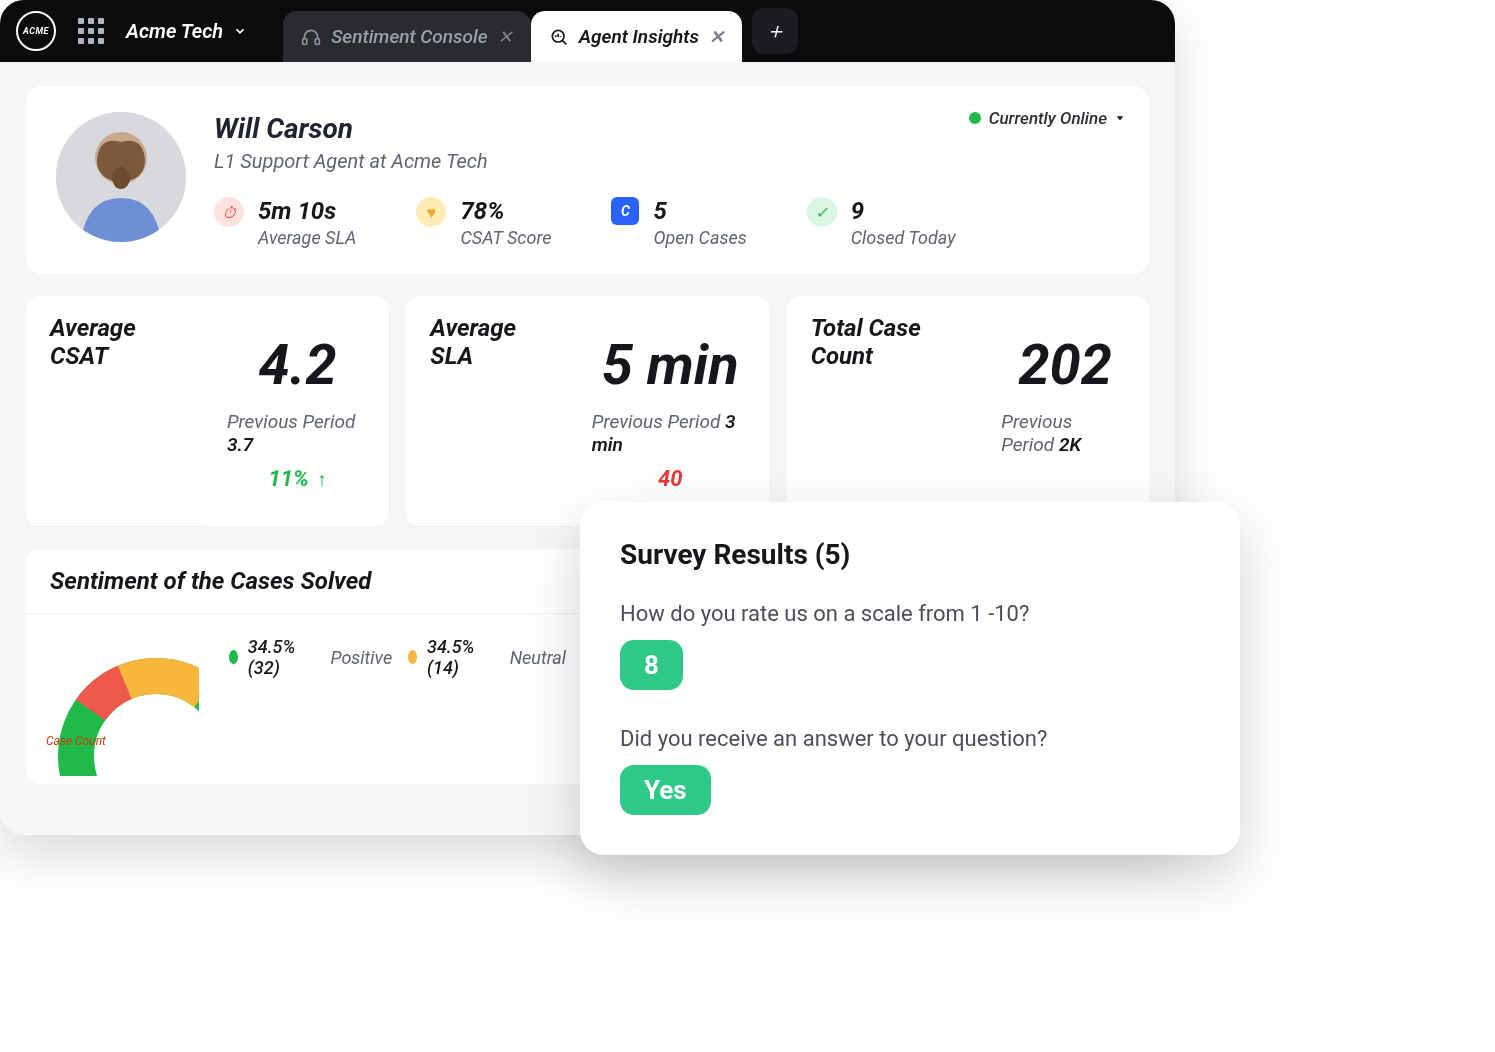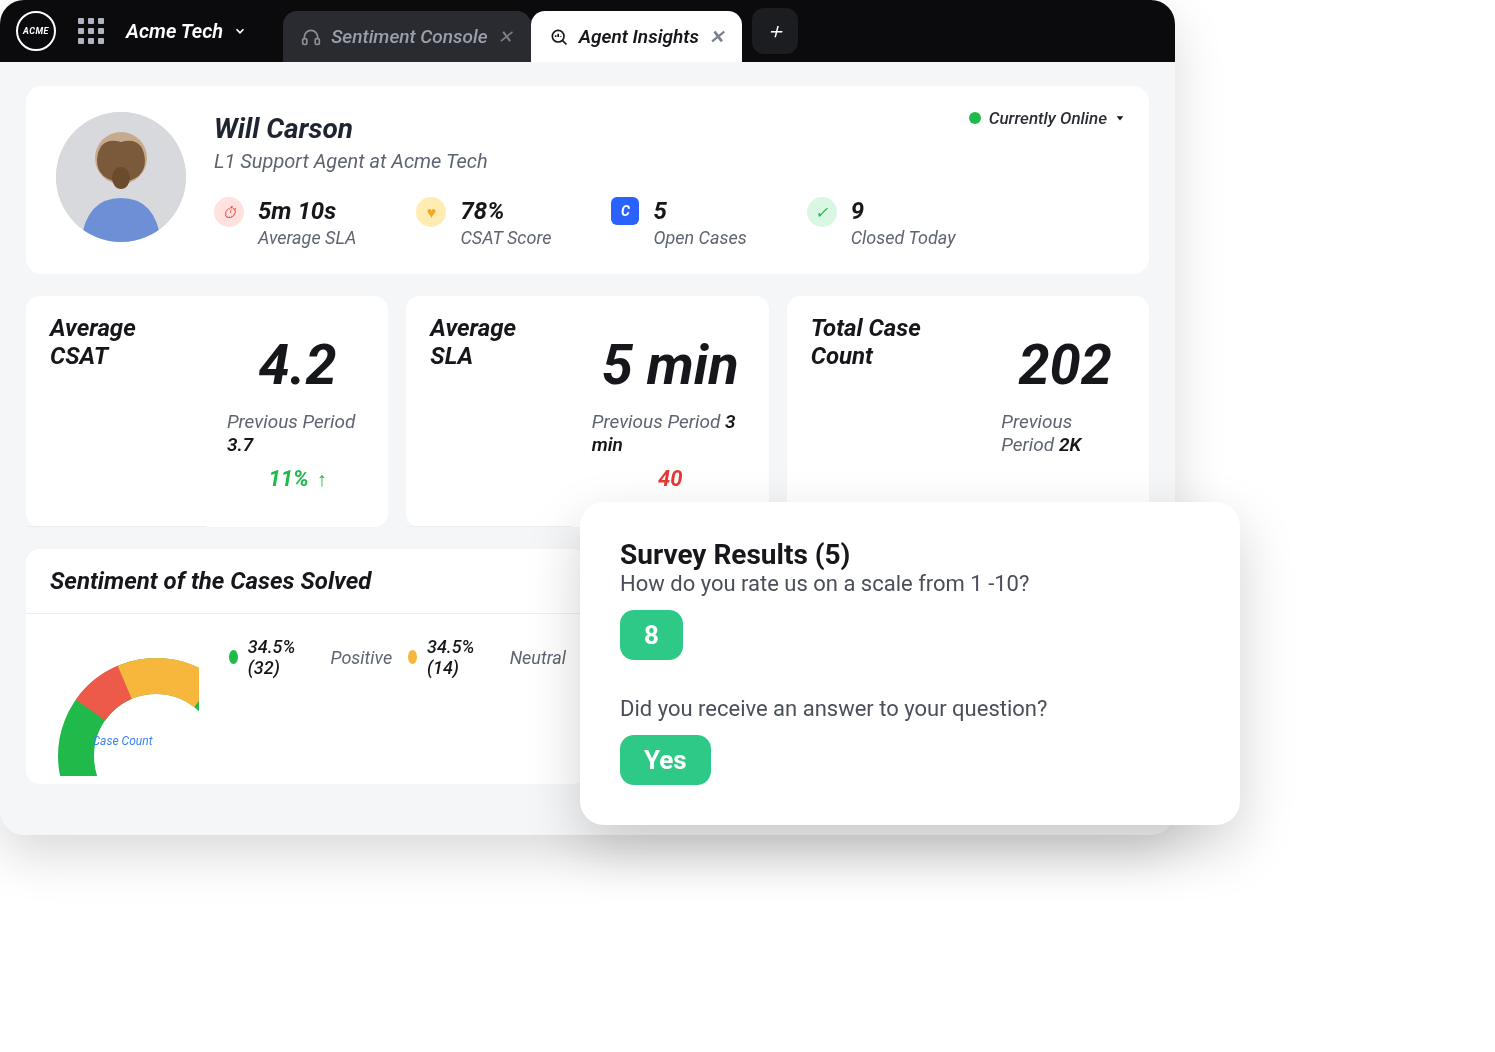--- a/index.html
+++ b/index.html
@@ -48,29 +48,29 @@
   .kpi-delta { font-size:22px; font-weight:700; margin-top:10px; display:flex; align-items:center; gap:8px; }
   .delta-up { color:#1fba4a; }
   .delta-down { color:#e53935; }
   .arrow { font-size:20px; }
 
   .sentiment-card { background:#fff; border-radius:14px; margin-top:22px; width:560px; }
   .sentiment-header { padding:18px 24px; border-bottom:1px solid #edeef1; font-size:24px; font-weight:700; color:#16171a; }
   .sentiment-body { padding:22px 20px 8px; display:flex; gap:30px; align-items:flex-start; }
   .donut-wrap { width:220px; height:140px; position:relative; overflow:hidden; }
   .donut-wrap svg { width:220px; height:220px; position:absolute; top:0; left:0; }
-  .donut-label { position:absolute; left:0; right:0; top:98px; text-align:center; font-size:12px; color:#3b82f6; }
+  .donut-label { position:absolute; left:0; right:0; top:98px; text-align:left; font-size:12px; color:#c2410c; }
   .legend { display:flex; flex-direction:row; gap:16px; }
   .legend-row { display:flex; align-items:center; gap:10px; font-size:18px; }
   .legend-dot { width:14px; height:14px; border-radius:50%; }
   .legend-val { color:#16171a; font-weight:500; }
   .legend-cat { color:#5e6470; margin-left:20px; }
 
   .survey-card { position:absolute; top:502px; left:580px; width:660px; background:#fff; border-radius:24px; box-shadow:0 22px 55px rgba(0,0,0,0.18); padding:36px 40px 40px; }
-  .survey-title { font-size:28px; font-weight:700; color:#16171a; }
+  .survey-title { font-size:28px; font-weight:700; color:#16171a; margin-bottom:30px; }
   .survey-q { font-size:22px; color:#4a4f5a; margin-bottom:14px; }
   .survey-a { display:inline-block; background:#2ec987; color:#fff; font-size:26px; font-weight:700; border-radius:14px; padding:10px 24px; margin-bottom:36px; }
 </style>
 </head>
 <body>
 
 <div class="window">
   <div class="titlebar">
     <div class="logo">
         <span>ACME</span>

